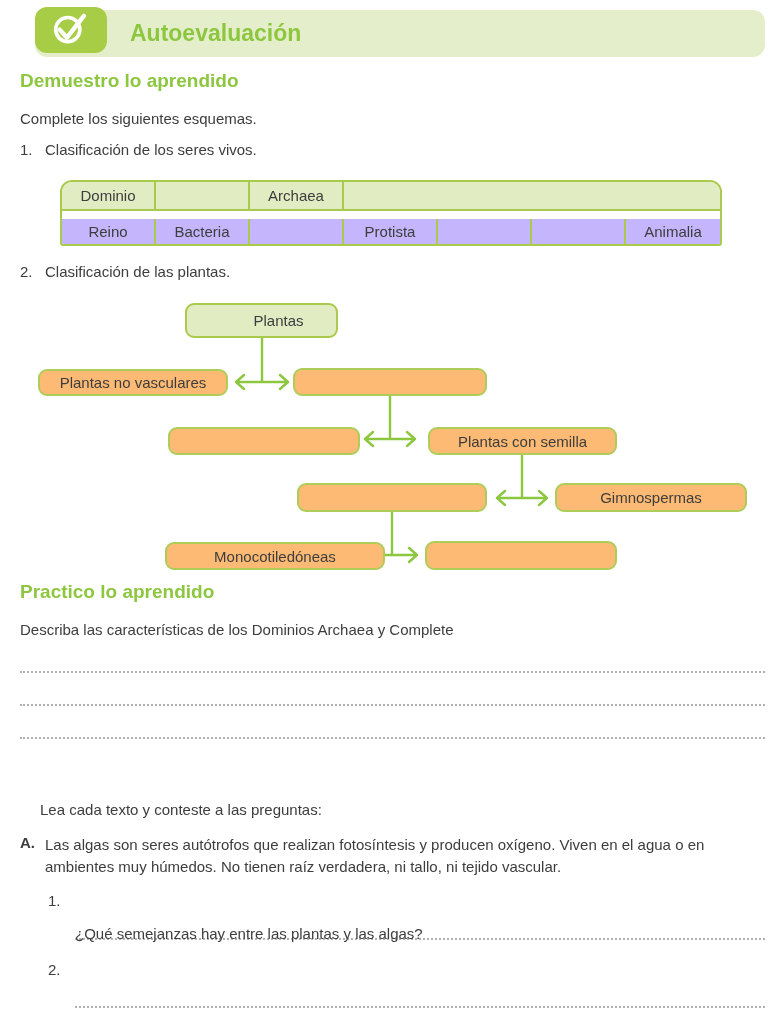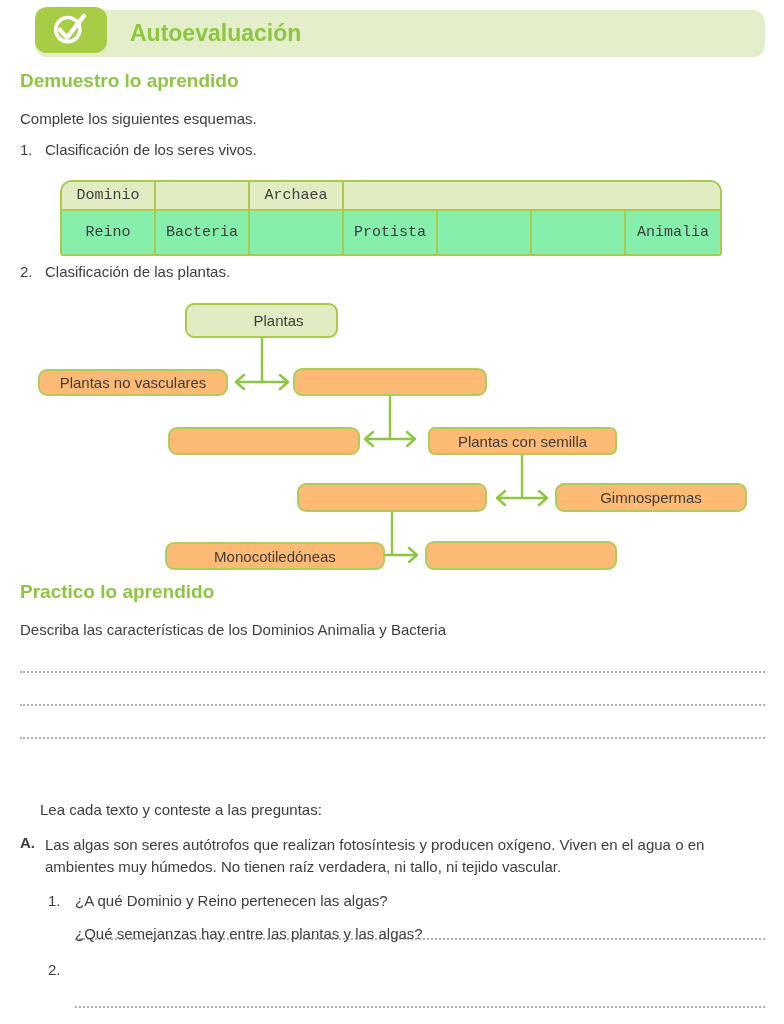--- a/index.html
+++ b/index.html
@@ -14,23 +14,23 @@
     display:flex;align-items:center;justify-content:center;}
   #page-title{left:130px;top:10px;height:47px;line-height:47px;font-size:23px;font-weight:bold;color:#8dc63f;}
   
   .sec-h{font-size:19px;font-weight:bold;color:#8dc63f;}
   .body-txt{font-size:15px;color:#3d3d3d;}
   .num{font-size:15px;color:#3d3d3d;}
   
   #tbl{left:60px;top:180px;width:662px;box-sizing:border-box;border:2px solid #a9ca4a;
     border-radius:12px 12px 3px 3px;overflow:hidden;display:grid;
     grid-template-columns:repeat(7,1fr);background:#fff;}
-  .tc{display:flex;align-items:center;justify-content:center;font-size:15px;box-sizing:border-box;font-family:Liberation Mono, monospace;}
+  .tc{display:flex;align-items:center;justify-content:center;font-size:15px;box-sizing:border-box;}
   .th{height:29px;background:#e1ecc3;border-bottom:2px solid #a9ca4a;}
-  .tb{height:43px;background:#86efac;}
+  .tb{height:25px;background:#c4b5fd;margin-top:8px;}
   .br{border-right:2px solid #a9ca4a;}
   .span4{grid-column:4/8;}
   
   #diagram{left:0;top:295px;width:784px;height:285px;}
   .dbox{position:absolute;box-sizing:border-box;border:2px solid #aecd58;border-radius:9px;
     background:#fdba74;display:flex;align-items:center;justify-content:center;font-size:15px;}
   .dfill{background:#e1ecc3;border-color:#a9ca4a;padding-left:34px;}
   
   .ans-line{border-top:2px dotted #b0b0b0;height:0;}
   .passage{line-height:22px;}
@@ -83,41 +83,40 @@
         <path d="M392,217 V260 M367,260 H417 M375,253 L367,260 L375,267 M409,253 L417,260 L409,267"></path>
       </g>
     </svg>
 
     <div class="dbox dfill" style="left:185px;top:8px;width:153px;height:35px;">Plantas</div>
 
     <div class="dbox" style="left:38px;top:74px;width:190px;height:27px;">Plantas no vasculares</div>
     <div class="dbox" style="left:293px;top:73px;width:194px;height:28px;"></div>
 
     <div class="dbox" style="left:168px;top:132px;width:192px;height:28px;"></div>
-    <div class="dbox" style="left:428px;top:132px;width:189px;height:28px;border-radius:7px;">Plantas con semilla</div>
+    <div class="dbox" style="left:428px;top:132px;width:189px;height:28px;">Plantas con semilla</div>
 
     <div class="dbox" style="left:297px;top:188px;width:190px;height:29px;"></div>
     <div class="dbox" style="left:555px;top:188px;width:192px;height:29px;">Gimnospermas</div>
 
     <div class="dbox" style="left:165px;top:247px;width:220px;height:28px;">Monocotiledóneas</div>
     <div class="dbox" style="left:425px;top:246px;width:192px;height:29px;"></div>
   </div>
 
   <div class="abs sec-h" style="left:20px;top:581px;">Practico lo aprendido</div>
-  <div class="abs body-txt" style="left:20px;top:621px;">Describa las características de los Dominios Animalia y Bacteria</div>
+  <div class="abs body-txt" style="left:20px;top:621px;">Describa las características de los Dominios Archaea y Complete</div>
   <div class="abs ans-line" style="left:20px;top:671px;width:745px;"></div>
   <div class="abs ans-line" style="left:20px;top:704px;width:745px;"></div>
   <div class="abs ans-line" style="left:20px;top:737px;width:745px;"></div>
 
   <div class="abs body-txt" style="left:20px;top:801px;margin-left:20px;">Lea cada texto y conteste a las preguntas:</div>
 
   <div class="abs body-txt" style="left:20px;top:834px;font-weight:bold;">A.</div>
   <div class="abs body-txt passage" style="left:45px;top:834px;width:722px;">Las algas son seres autótrofos que realizan fotosíntesis y producen oxígeno. Viven en el agua o en ambientes muy húmedos. No tienen raíz verdadera, ni tallo, ni tejido vascular.</div>
 
   <div class="abs num" style="left:48px;top:892px;">1.</div>
-  <div class="abs body-txt" style="left:75px;top:892px;">¿A qué Dominio y Reino pertenecen las algas?</div>
   <div class="abs ans-line" style="left:75px;top:938px;width:690px;"></div>
 
   <div class="abs num" style="left:48px;top:961px;">2.</div>
   <div class="abs body-txt" style="left:75px;top:925px;">¿Qué semejanzas hay entre las plantas y las algas?</div>
   <div class="abs ans-line" style="left:75px;top:1006px;width:690px;"></div>
 
 </div>
 
 </body></html>

